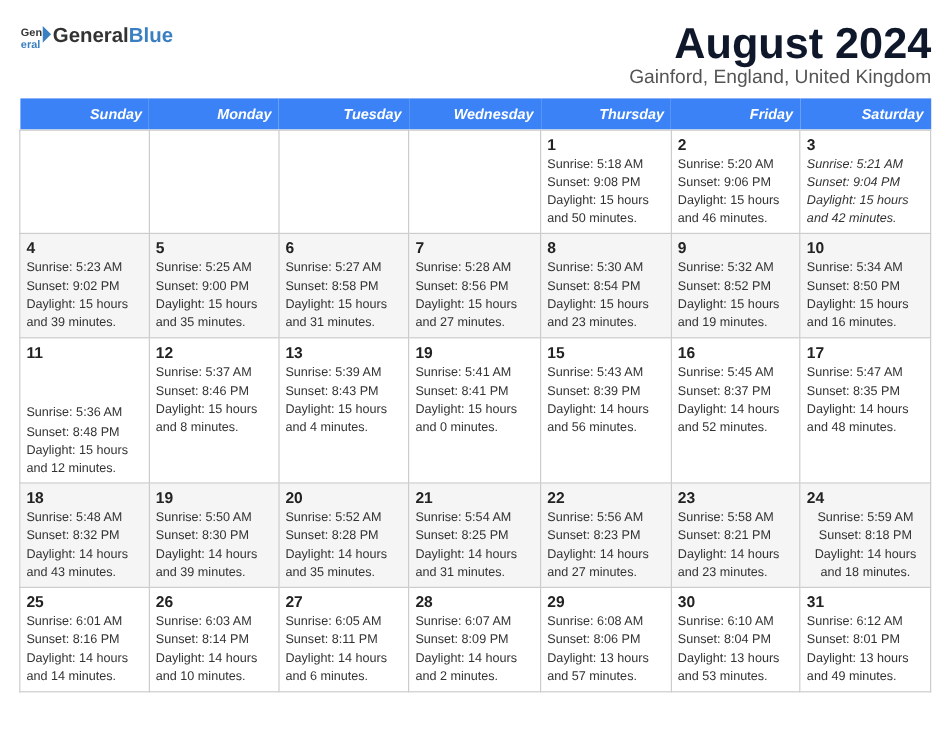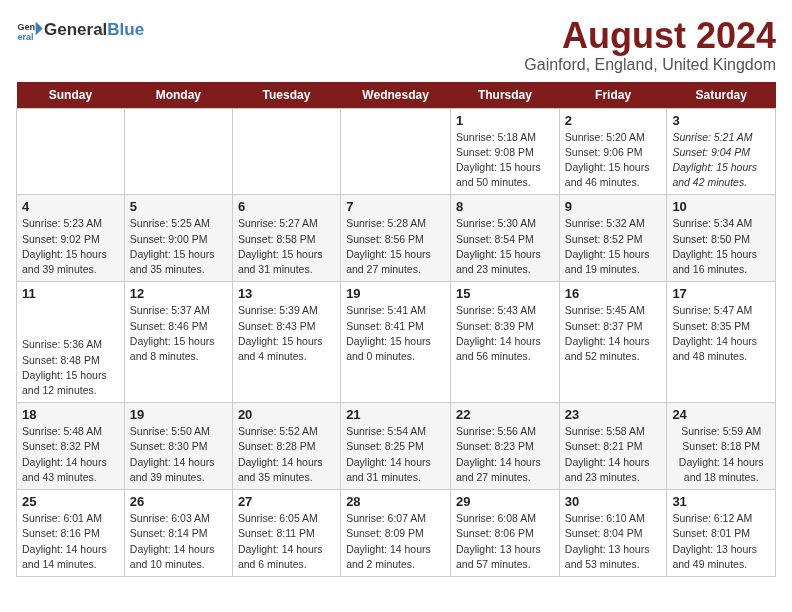--- a/index.html
+++ b/index.html
@@ -24,39 +24,40 @@
     .logo-icon {
       width: 28px;
       height: 28px;
     }
     .title-block {
       text-align: right;
     }
     .main-title {
       font-size: 36px;
       font-weight: bold;
-      color: #7f1d1d;
+      color: #0f172a;
       line-height: 1.1;
     }
     .subtitle {
       font-size: 16px;
       color: #555;
     }
     table {
       width: 100%;
       border-collapse: collapse;
       font-size: 11px;
     }
     th {
-      background-color: #7f1d1d;
+      background-color: #3b82f6;
       color: #fff;
-      text-align: center;
+      text-align: right;
       padding: 6px 6px;
       font-size: 12px;
       font-weight: bold;
+      font-style: italic;
     }
     td {
       border: 1px solid #ccc;
       vertical-align: top;
       padding: 4px 5px;
       width: 113px;
       min-height: 80px;
       background: #fff;
     }
     tr:nth-child(even) td {

